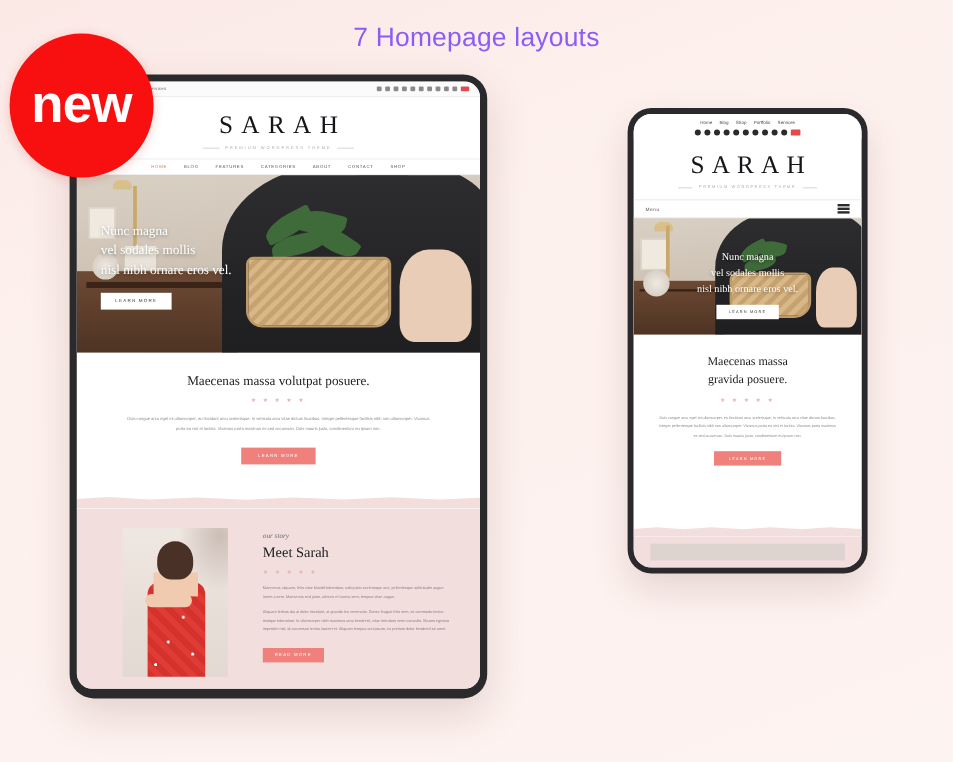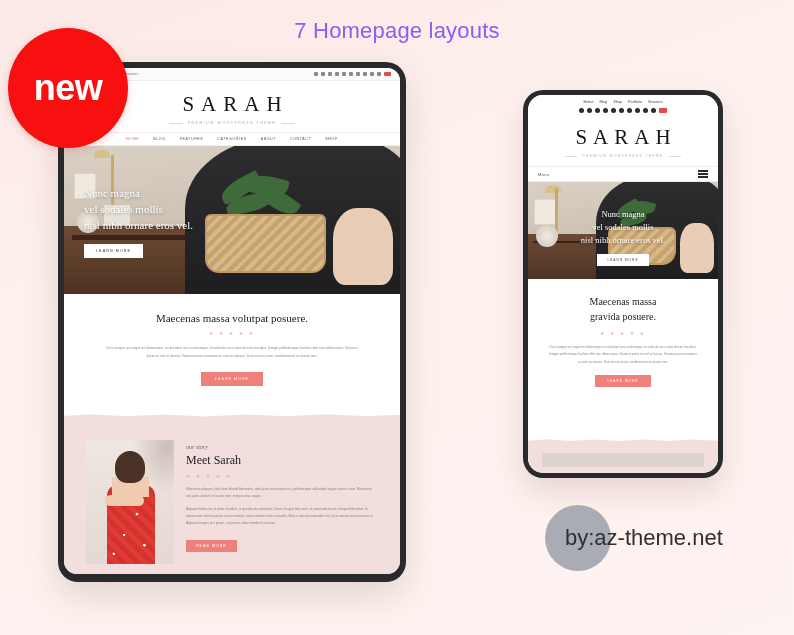--- a/index.html
+++ b/index.html
@@ -18,21 +18,21 @@
     letter-spacing:.2px; font-weight:400;
   }
 
   
   .new-badge{
     position:absolute; left:8px; top:28px; width:120px; height:120px;
     border-radius:50%; background:#f80f0f; z-index:40;
     display:flex; align-items:center; justify-content:center;
     box-shadow:0 2px 10px rgba(190,0,0,.18);
   }
-  .new-badge span{ color:#fff; font-size:36px; font-weight:700; letter-spacing:-.5px; }
+  .new-badge span{ color:#fff; font-size:44px; font-weight:700; letter-spacing:-.5px; }
 
   
   .tablet{
     position:absolute; left:58px; top:62px; width:348px; height:520px;
     background:#2a2a2c; border-radius:20px; padding:6px 6px 8px 6px;
     box-shadow:0 14px 34px rgba(120,70,60,.18);
   }
   .tablet-screen{
     width:100%; height:100%; background:#fff; border-radius:13px; overflow:hidden;
     position:relative; display:flex; flex-direction:column;
@@ -121,22 +121,22 @@
     font-size:3.6px; letter-spacing:1px; padding:5px 14px;
   }
   .wave{
     position:absolute; left:0; right:0; bottom:0; height:14px;
     background:#f2dedd;
     clip-path: polygon(0 42%,8% 30%,18% 44%,30% 32%,42% 46%,54% 32%,66% 45%,78% 31%,90% 44%,100% 34%,100% 100%,0 100%);
   }
 
   
   .t-story{
-    flex:0 0 auto; height:150px; background:#f2dedd; display:flex; gap:12px;
-    padding:16px 24px 0 22px;
+    flex:0 0 auto; height:150px; background:#f2dedd; display:flex; gap:29px;
+    padding:16px 24px 0 38px;
   }
   .story-photo{
     width:88px; height:124px; flex:0 0 auto; position:relative; overflow:hidden;
     background:linear-gradient(180deg,#efe7e1,#e3d8d2);
   }
   .sp-shadow{ position:absolute; right:-10%; top:-6%; width:60%;height:52%;
       background:radial-gradient(ellipse at 70% 20%, rgba(120,95,85,.30), transparent 65%); }
   .sp-dress{ position:absolute; left:24%; top:36%; width:54%; height:70%;
       background:repeating-linear-gradient(45deg,#e03b34 0 5px,#d4322c 5px 10px);
       border-radius:10px 10px 0 0;}
@@ -406,18 +406,14 @@
         <div class="band"></div>
       </div>
 
     </div>
   </div>
 
   <div class="new-badge">
     <span>new</span>
   </div>
 
-  <div class="credit">
-    <div class="dot"></div>
-    <span>by:az-theme.net</span>
-  </div>
 
 </div>
 
 </body></html>

